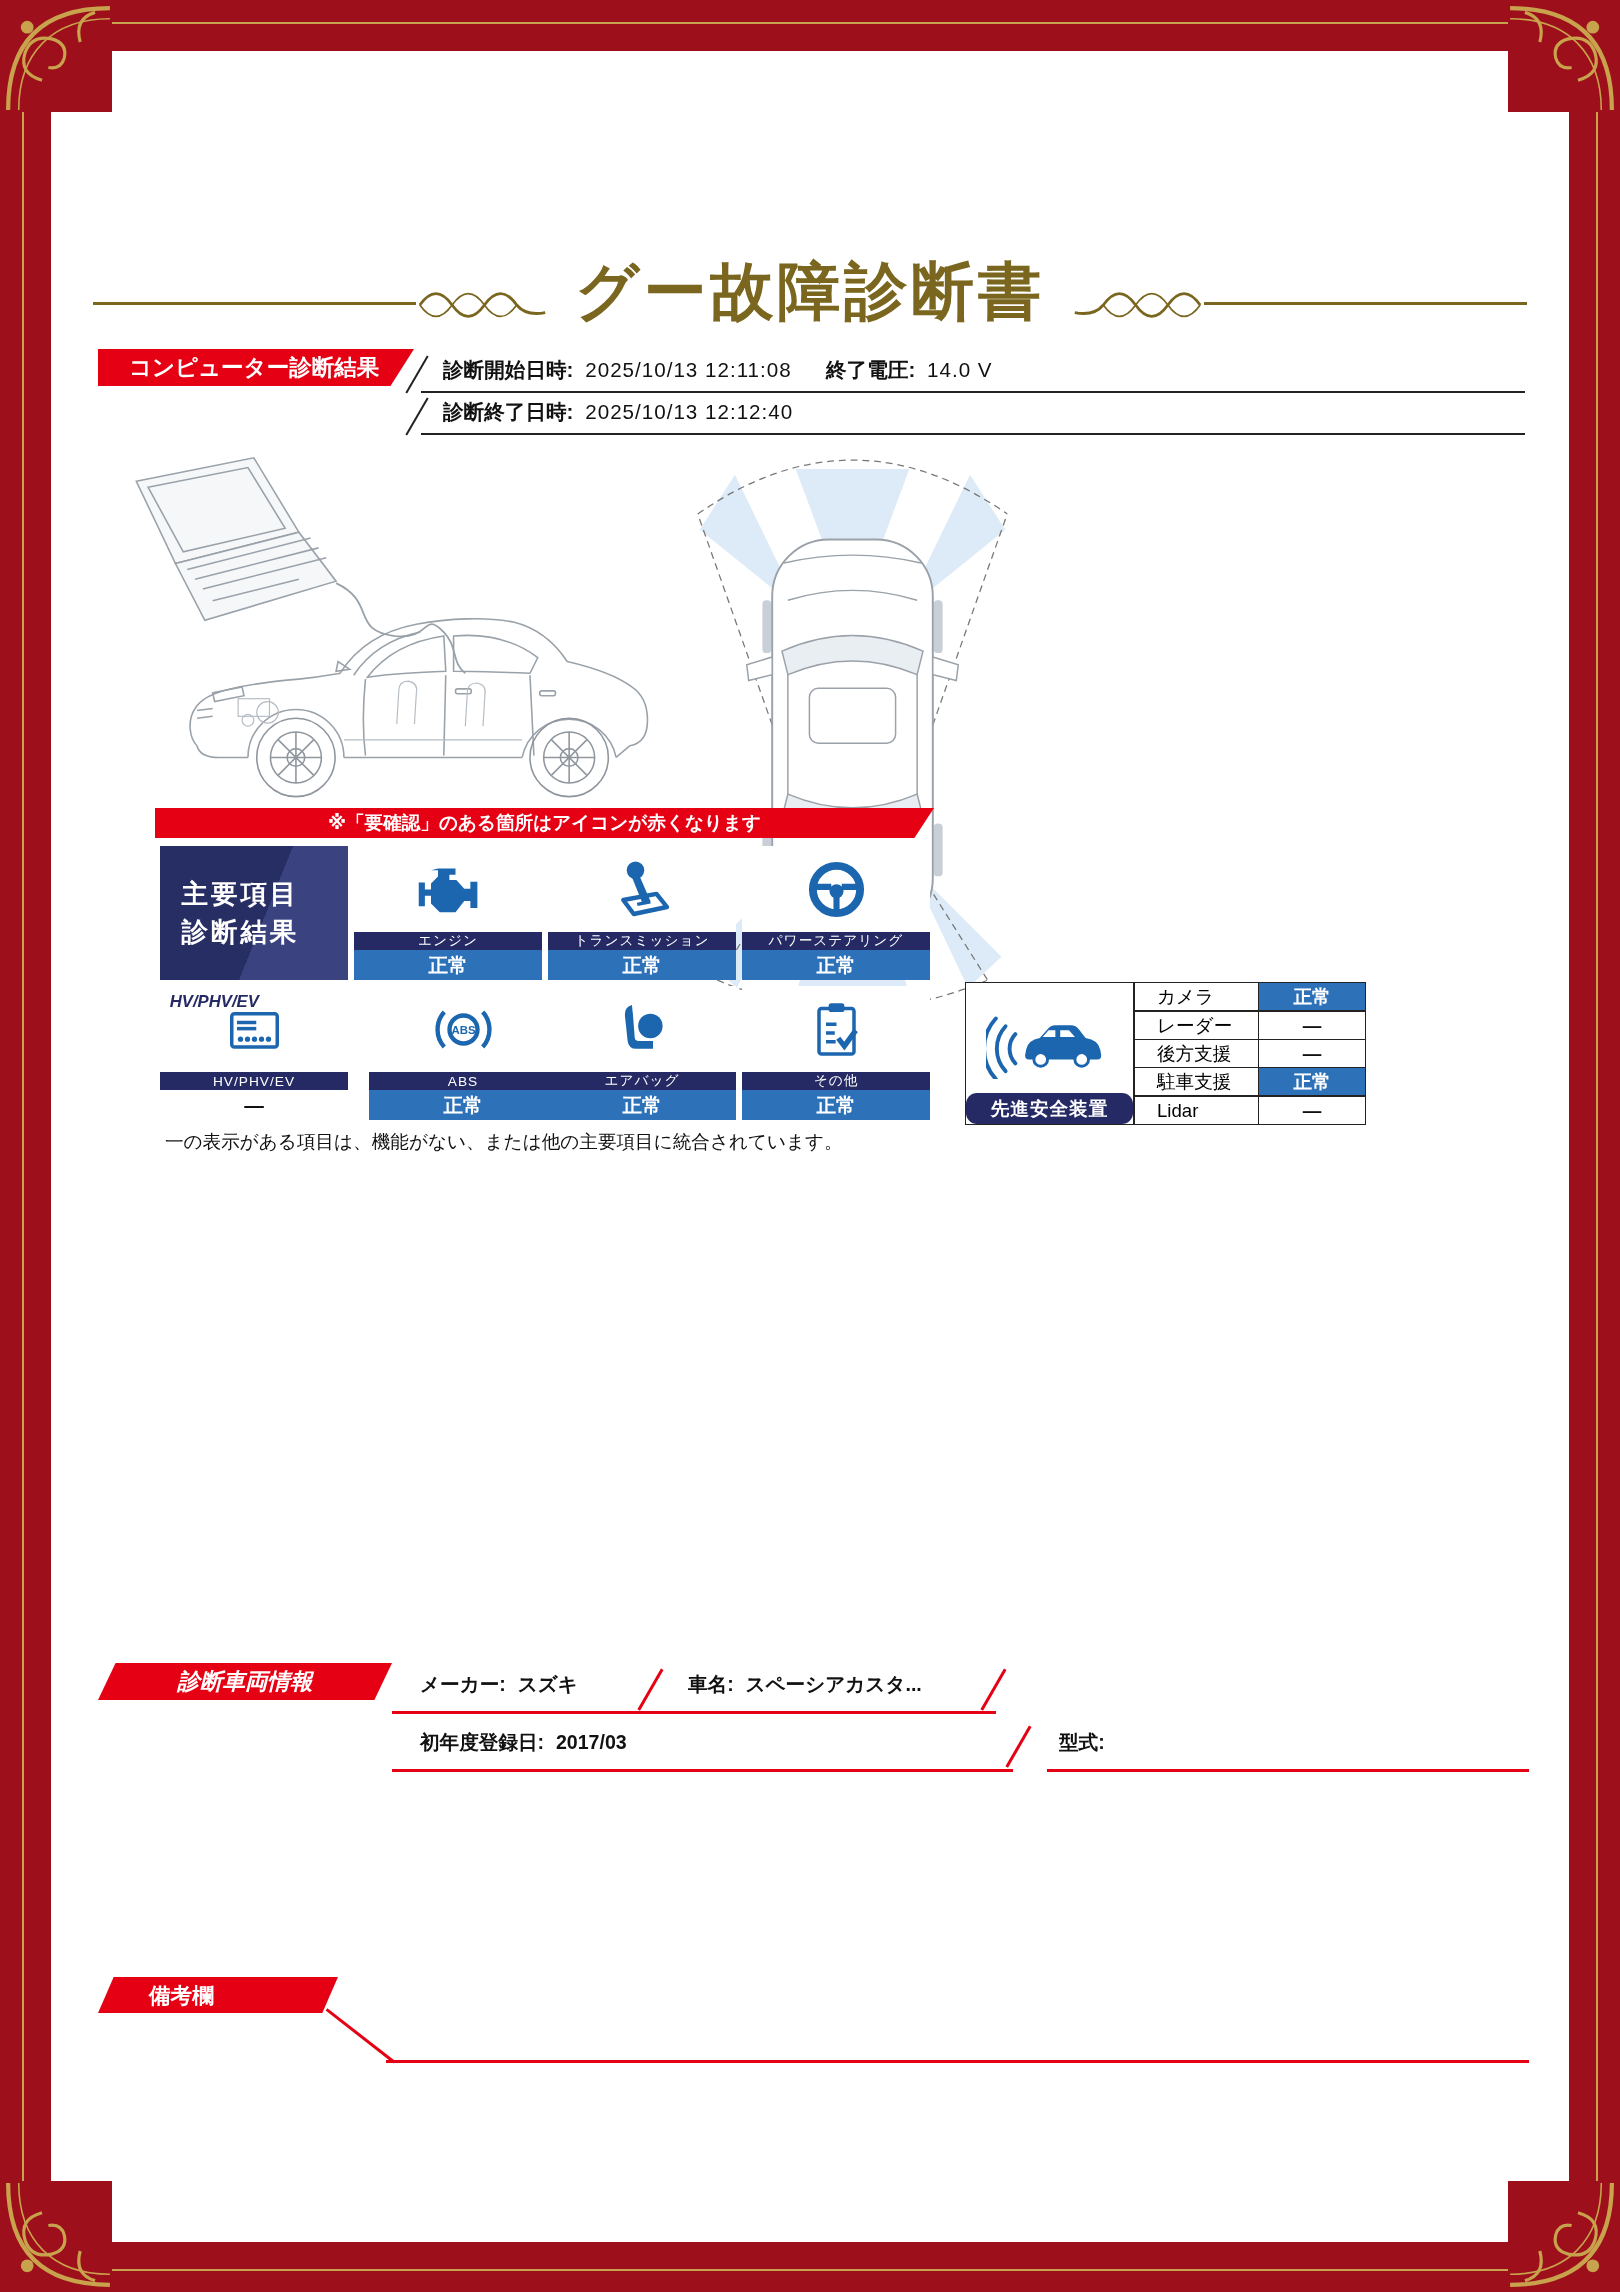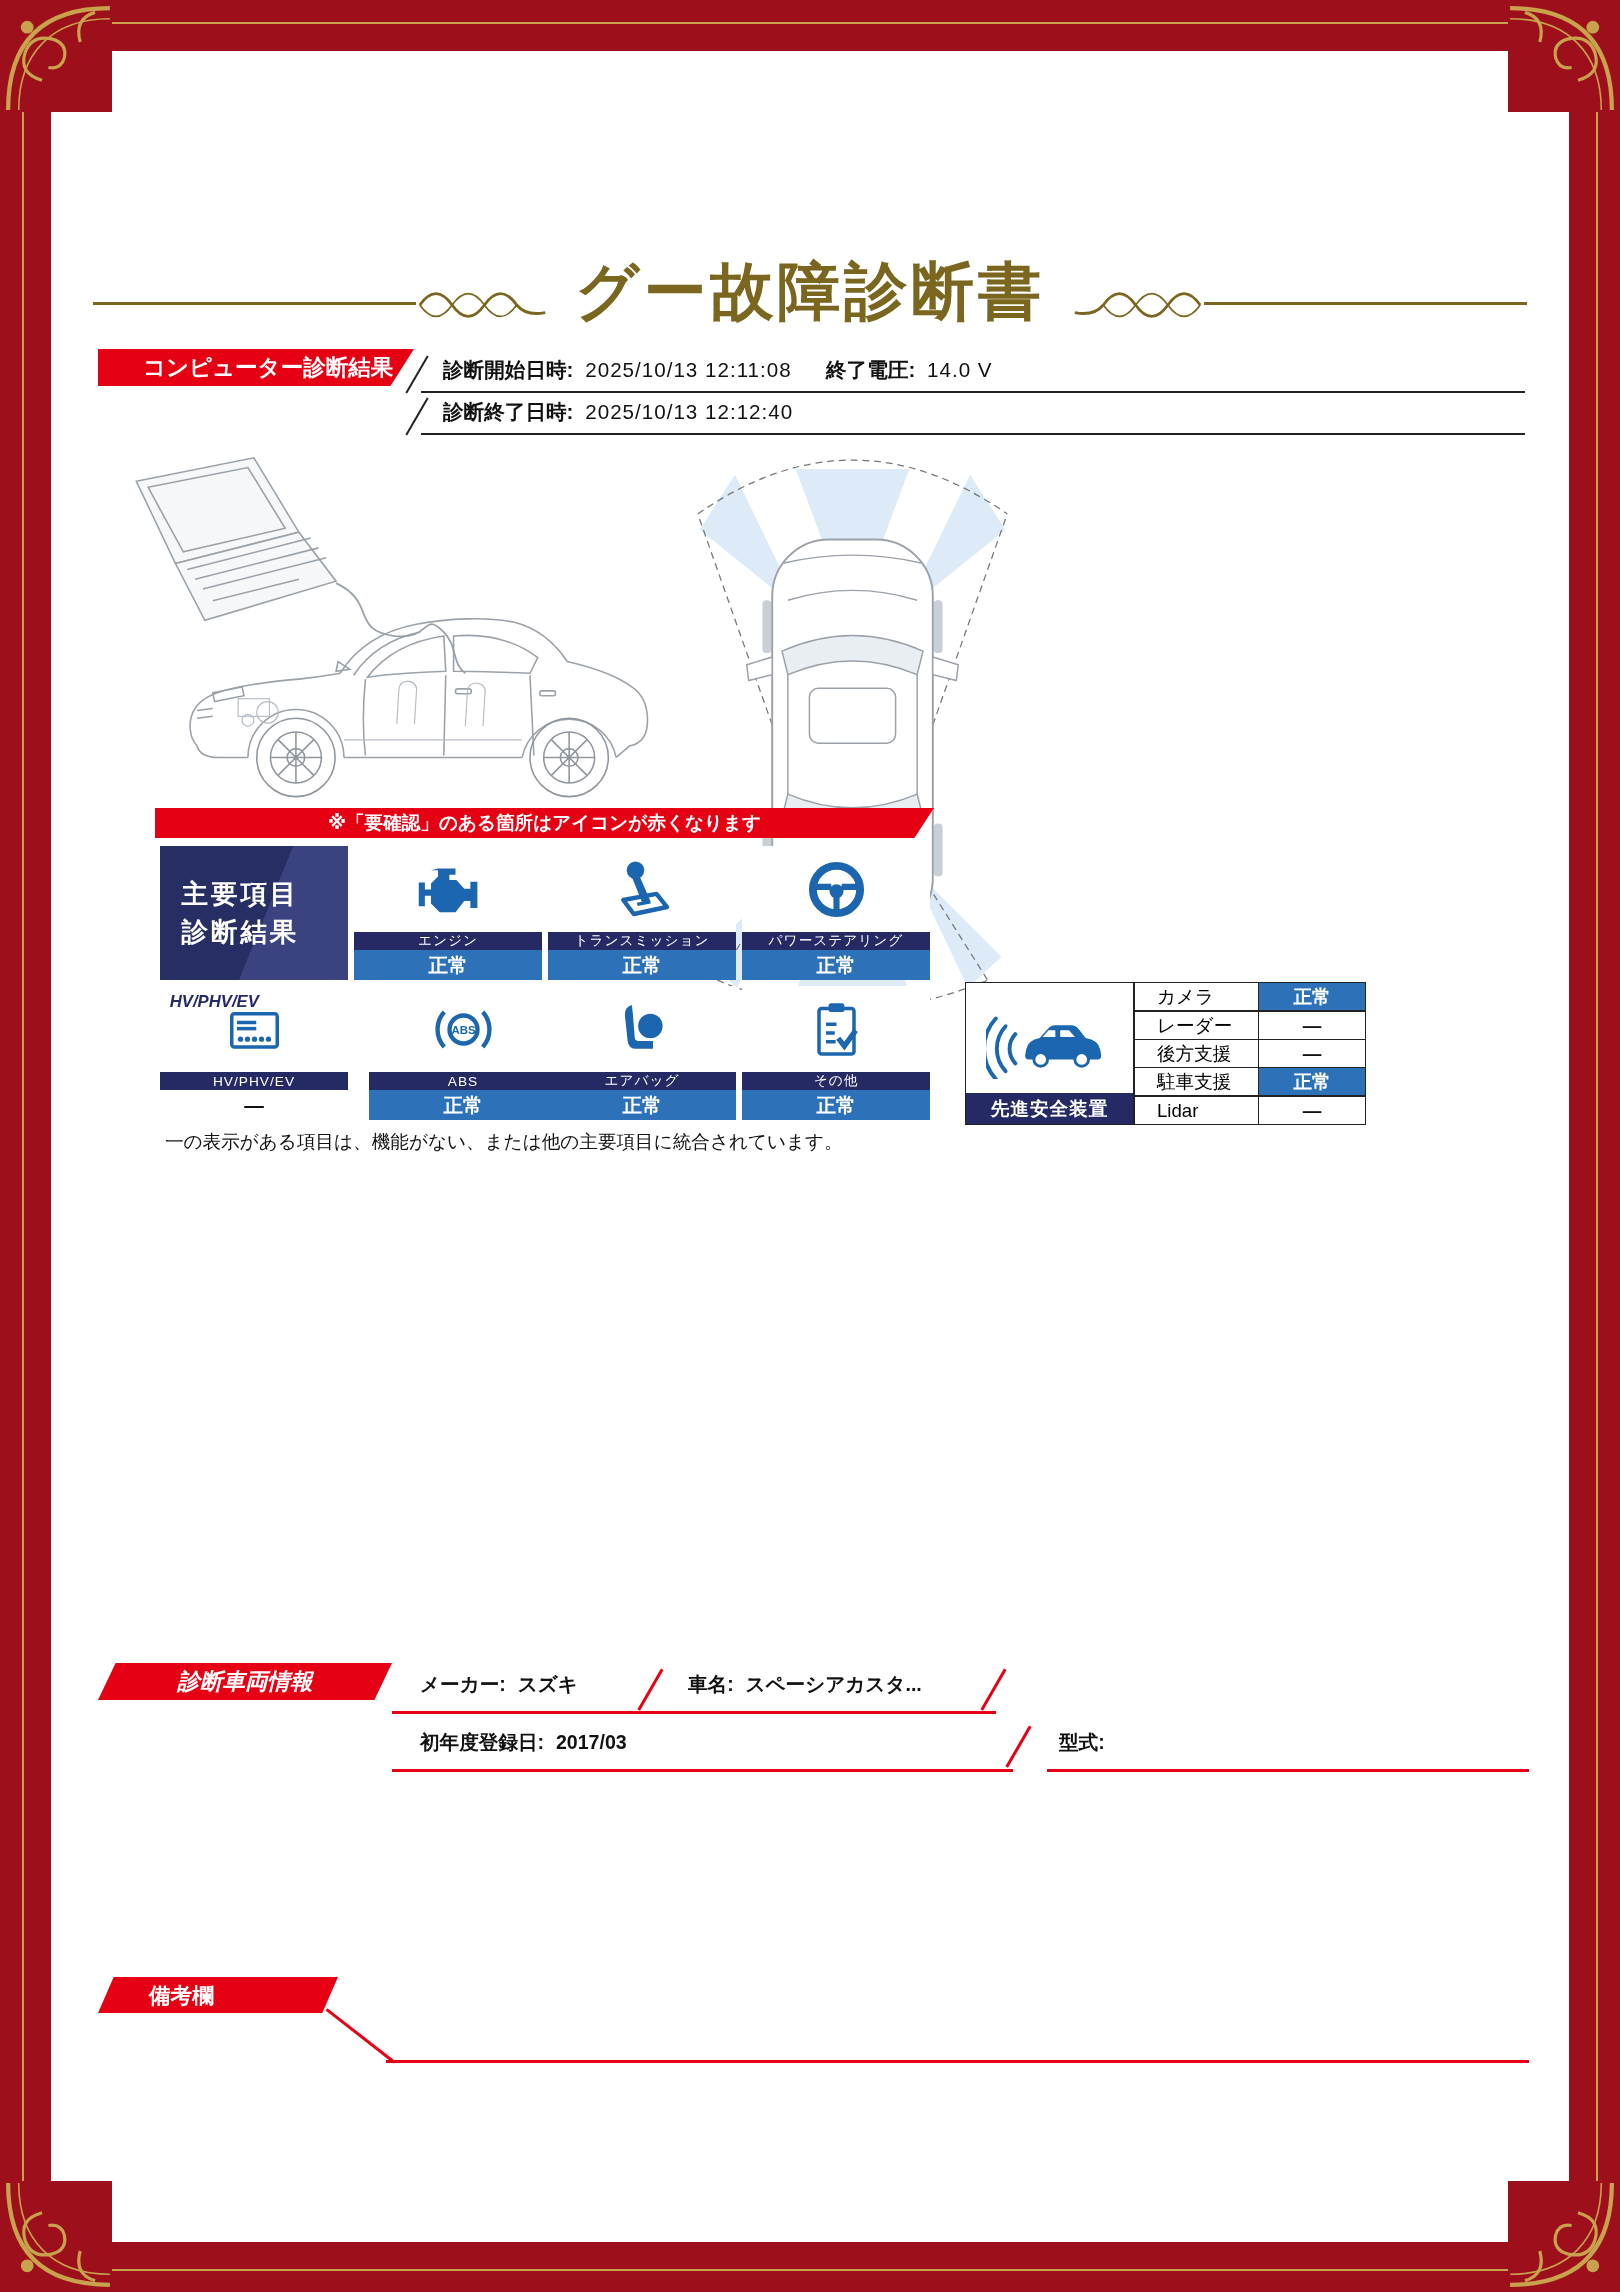--- a/index.html
+++ b/index.html
@@ -25,21 +25,21 @@
   .main-title { position:absolute; top:249px; left:0; width:100%; text-align:center; font-size:63px; font-weight:800; color:#7a661e; letter-spacing:3.9px; }
   .title-line { position:absolute; top:302px; height:2.9px; background:#7a661e; }
   .title-line.left { left:93px; width:323px; }
   .title-line.right { right:93px; width:323px; }
   .title-flourish { position:absolute; top:286px; width:133px; height:35px; }
   .title-flourish.left { left:416px; }
   .title-flourish.right { right:416px; transform:scaleX(-1); }
 
   
   .red-banner { position:absolute; background:#e60013; color:#fff; font-weight:800; display:flex; align-items:center; white-space:nowrap; }
-  #banner-computer { left:98px; top:349px; width:316px; height:37px; font-size:22.5px; padding-left:45px; clip-path:polygon(0 0,100% 0,calc(100% - 23.5px) 100%,0 100%); }
+  #banner-computer { left:98px; top:349px; width:316px; height:37px; font-size:22.5px; padding-left:31px; clip-path:polygon(0 0,100% 0,calc(100% - 23.5px) 100%,0 100%); }
   #banner-vehicle { left:98px; top:1663px; width:294px; height:37px; font-size:22.5px; justify-content:center; clip-path:polygon(17.6px 0,100% 0,calc(100% - 17.6px) 100%,0 100%);font-style:italic; }
   #banner-remarks { left:98px; top:1977px; width:240px; height:36px; font-size:21.6px; padding-left:51px; clip-path:polygon(15.7px 0,100% 0,calc(100% - 15.7px) 100%,0 100%); }
   #notice-strip { left:155px; top:808px; width:779px; height:30px; background:#e60013; color:#fff; font-size:18.6px; font-weight:700; display:flex; align-items:center; justify-content:center; clip-path:polygon(0 0,100% 0,calc(100% - 19.6px) 100%,0 100%); position:absolute; white-space:nowrap; }
 
   
   .info-line { position:absolute; display:flex; gap:11.8px; align-items:baseline; white-space:nowrap; }
   .info-label { font-weight:700; font-size:20.6px; color:#111;padding-left:14px; }
   .info-value { font-weight:400; font-size:20.6px; color:#111; letter-spacing:1px; }
   .hline { position:absolute; background:#222; height:2px; }
   .slash { position:absolute; background:#222; width:2px; transform:rotate(30deg); }
@@ -53,21 +53,21 @@
   .card-status.ok { background:#2d72b8; color:#fff; }
   .card-status.none { background:#fff; color:#111; }
   .panel-main { position:absolute; left:160px; top:846px; width:188px; height:134px; background:linear-gradient(112deg,#272e63 0%,#272e63 55%,#3a4280 55%,#3a4280 100%); color:#fff; font-size:26.5px; font-weight:800; display:flex; flex-direction:column; justify-content:center; padding-left:21.6px; line-height:1.45; letter-spacing:2.9px; }
   .hv-heading { position:absolute; left:9.8px; top:5.9px; color:#252a65; font-weight:800; font-style:italic; font-size:16.7px; }
   .footnote { position:absolute; left:165px; top:1129px; font-size:18.6px; color:#111; white-space:nowrap; }
 
   
   #safety-panel { position:absolute; left:965px; top:982px; width:169px; height:143px; border:1px solid #222; display:flex; flex-direction:column; background:#fff; }
   #safety-panel .icon-area { flex:1; display:flex; align-items:center; justify-content:center; }
   #safety-panel .icon-area svg { width:127px; height:82px; }
-  #safety-panel .band { height:31px; background:#252a65; color:#fff; font-size:18.6px; font-weight:700; display:flex; align-items:center; justify-content:center; letter-spacing:1px; }
+  #safety-panel .band { height:31px; background:#252a65; color:#fff; font-size:18.6px; font-weight:700; display:flex; align-items:center; justify-content:center; letter-spacing:1px;border-radius:11px; }
   .safety-row { position:absolute; left:1134px; height:29px; display:flex; }
   .safety-label { width:125px; border:1px solid #222; background:#fff; font-size:18.6px; font-weight:500; display:flex; align-items:center; padding-left:22px; }
   .safety-value { width:108px; border:1px solid #222; margin-left:-1px; display:flex; align-items:center; justify-content:center; font-size:18.6px; font-weight:700; }
   .safety-value.ok { background:#2d72b8; color:#fff; }
   .safety-value.none { background:#fff; color:#111; }
 
   
   .red-line { position:absolute; background:#e60013; height:2.5px; }
   .red-slash { position:absolute; background:#e60013; width:2.5px; transform:rotate(30deg); }
   .red-backslash { position:absolute; background:#e60013; width:2.5px; transform:rotate(-52deg); }

